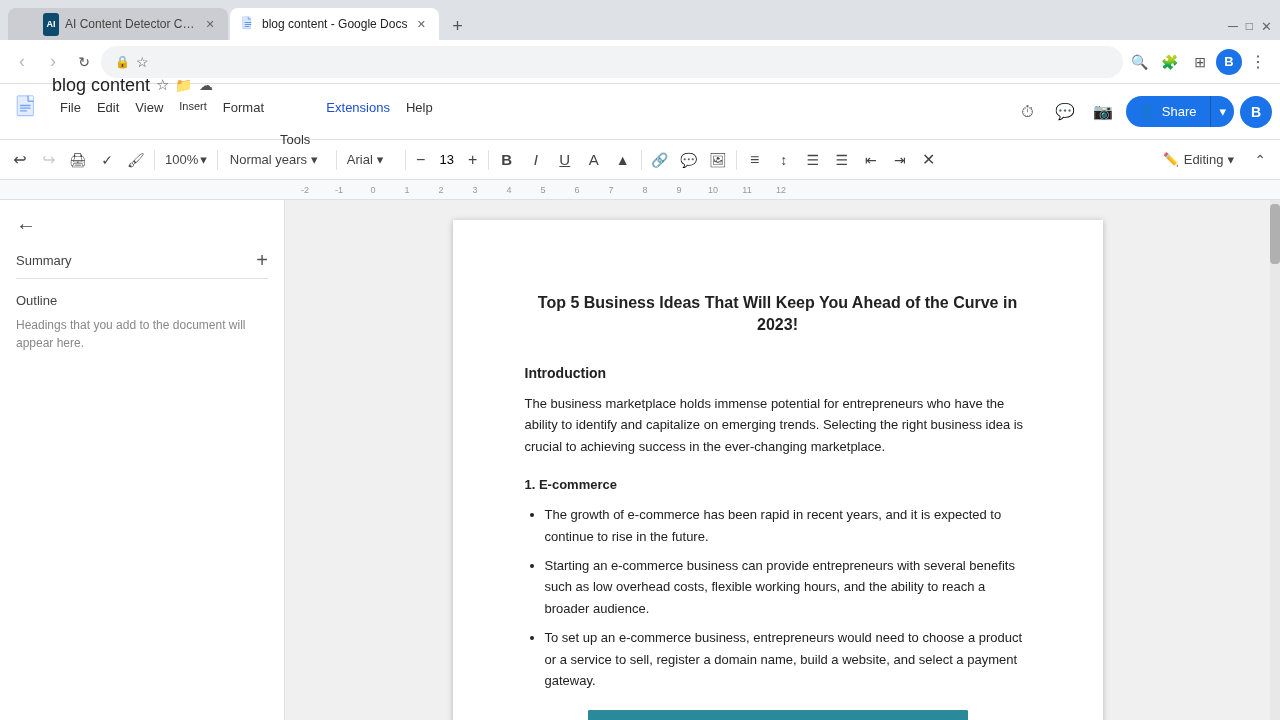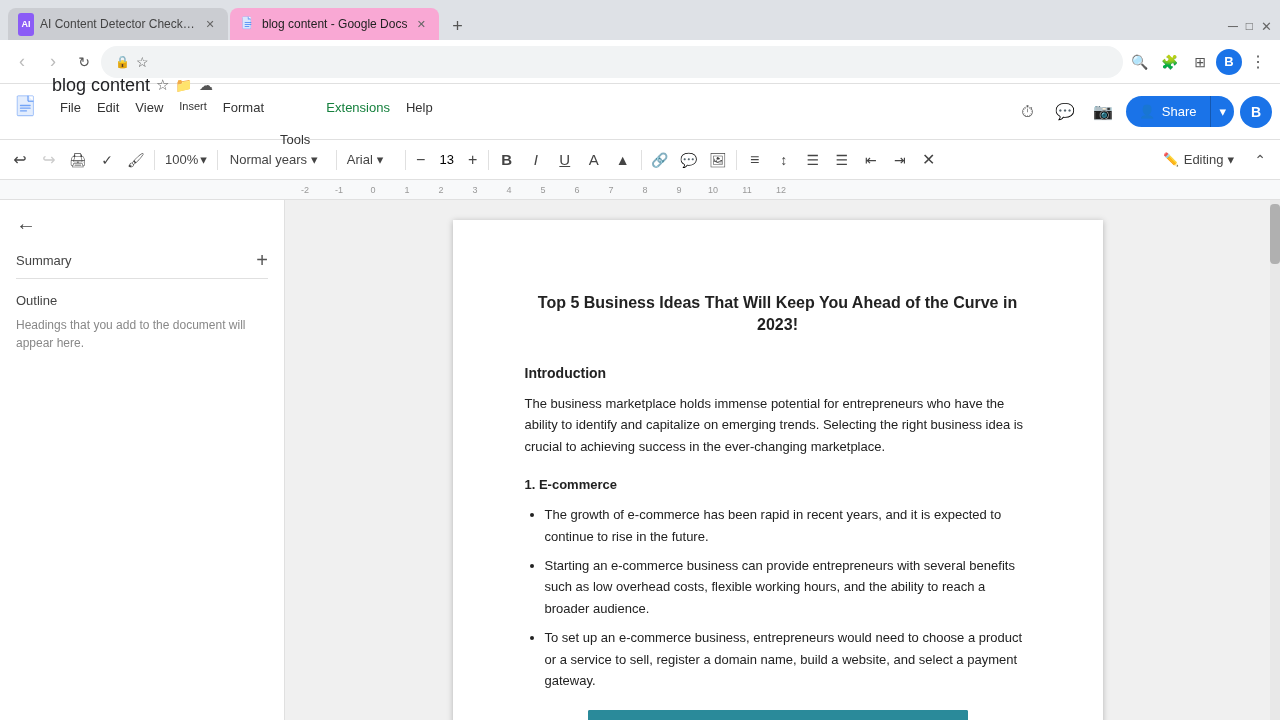--- a/index.html
+++ b/index.html
@@ -4,26 +4,26 @@
   <style>
     * { margin: 0; padding: 0; box-sizing: border-box; }
     body { font-family: Arial, sans-serif; font-size: 13px; background: #f0f0f0; width: 1280px; height: 720px; overflow: hidden; }
   </style>
 </head>
 <body>
 
 <div style="background:#dee1e6; height:40px; display:flex; align-items:flex-end; padding:0 8px 0 8px; gap:2px;">
 
   <div style="display:flex; align-items:center; padding:0 10px; height:32px; border-radius:8px 8px 0 0; background:#cbcdd2; color:#444; font-size:12px; gap:6px; min-width:180px; max-width:220px; cursor:pointer;">
-    <span style="width:16px; height:23px; background:#8b5cf6; border-radius:3px; flex-shrink:0; display:flex; align-items:center; justify-content:center; color:white; font-size:9px; font-weight:bold;">AI</span>
+    <span style="width:16px; height:23px; background:#0c4a6e; border-radius:3px; flex-shrink:0; display:flex; align-items:center; justify-content:center; color:white; font-size:9px; font-weight:bold;margin-left:25px;">AI</span>
     <span style="flex:1; overflow:hidden; text-overflow:ellipsis; white-space:nowrap;">AI Content Detector Checks GPT</span>
     <span style="width:16px; height:16px; display:flex; align-items:center; justify-content:center; border-radius:50%; font-size:11px; color:#666; cursor:pointer;">✕</span>
   </div>
 
-  <div style="display:flex; align-items:center; padding:0 10px; height:32px; border-radius:8px 8px 0 0; background:#f9a8d4; color:#222; font-size:12px; gap:6px; min-width:180px; max-width:220px; cursor:pointer;">
+  <div style="display:flex; align-items:center; padding:0 10px; height:32px; border-radius:8px 8px 0 0; background:#ffffff; color:#222; font-size:12px; gap:6px; min-width:180px; max-width:220px; cursor:pointer;">
     <span style="width:16px; height:16px; flex-shrink:0;">
       <svg viewBox="0 0 24 24" width="16" height="16">
           <rect x="4" y="1" width="12" height="18" rx="1" fill="#4285f4"></rect>
           <rect x="4" y="1" width="12" height="18" rx="1" fill="white"></rect>
           <path d="M4 1h8l4 4v14a1 1 0 01-1 1H5a1 1 0 01-1-1V2a1 1 0 011-1z" fill="#4285f4" opacity="0.2"></path>
           <path d="M4 1h8l4 4H12V1z" fill="#4285f4" opacity="0.5"></path>
           <rect x="7" y="9" width="10" height="1.5" rx="0.5" fill="#4285f4" opacity="0.8"></rect>
           <rect x="7" y="12" width="10" height="1.5" rx="0.5" fill="#4285f4" opacity="0.8"></rect>
           <rect x="7" y="15" width="7" height="1.5" rx="0.5" fill="#4285f4" opacity="0.8"></rect>
           <path d="M12 1v4h4" fill="none" stroke="#4285f4" stroke-width="0.5"></path>
@@ -81,21 +81,21 @@
       <span style="color:#555;font-size:14px;cursor:pointer;">📁</span>
       <span style="color:#555;font-size:14px;cursor:pointer;">☁</span>
     </div>
     <div style="display:flex;gap:0;margin-top:1px;">
       <span style="padding:2px 8px;font-size:13px;color:#333;cursor:pointer;border-radius:4px;">File</span>
       <span style="padding:2px 8px;font-size:13px;color:#333;cursor:pointer;border-radius:4px;">Edit</span>
       <span style="padding:2px 8px;font-size:13px;color:#333;cursor:pointer;border-radius:4px;">View</span>
       <span style="padding:2px 8px;font-size:11px;color:#333;cursor:pointer;border-radius:4px;">Insert</span>
       <span style="padding:2px 8px;font-size:13px;color:#333;cursor:pointer;border-radius:4px;">Format</span>
       <span style="padding:2px 8px;font-size:13px;color:#333;cursor:pointer;border-radius:4px;margin-top:32px;">Tools</span>
-      <span style="padding:2px 8px;font-size:13px;color:#15803d;cursor:pointer;border-radius:4px;">Extensions</span>
+      <span style="padding:2px 8px;font-size:13px;color:#1d4ed8;cursor:pointer;border-radius:4px;">Extensions</span>
       <span style="padding:2px 8px;font-size:13px;color:#333;cursor:pointer;border-radius:4px;">Help</span>
     </div>
   </div>
 
   <div style="display:flex;align-items:center;gap:6px;">
     <button style="width:32px;height:32px;display:flex;align-items:center;justify-content:center;border-radius:50%;border:none;background:none;cursor:pointer;color:#555;font-size:16px;">⏱</button>
     <button style="width:32px;height:32px;display:flex;align-items:center;justify-content:center;border-radius:50%;border:none;background:none;cursor:pointer;color:#555;font-size:16px;">💬</button>
     <button style="width:32px;height:32px;display:flex;align-items:center;justify-content:center;border-radius:50%;border:none;background:none;cursor:pointer;color:#555;font-size:16px;">📷</button>
     <div style="display:flex;align-items:center;gap:0;">
       <button style="background:#1a73e8;color:#fff;padding:8px 14px;border-radius:20px 0 0 20px;font-size:13px;cursor:pointer;border:none;display:flex;align-items:center;gap:6px;">

